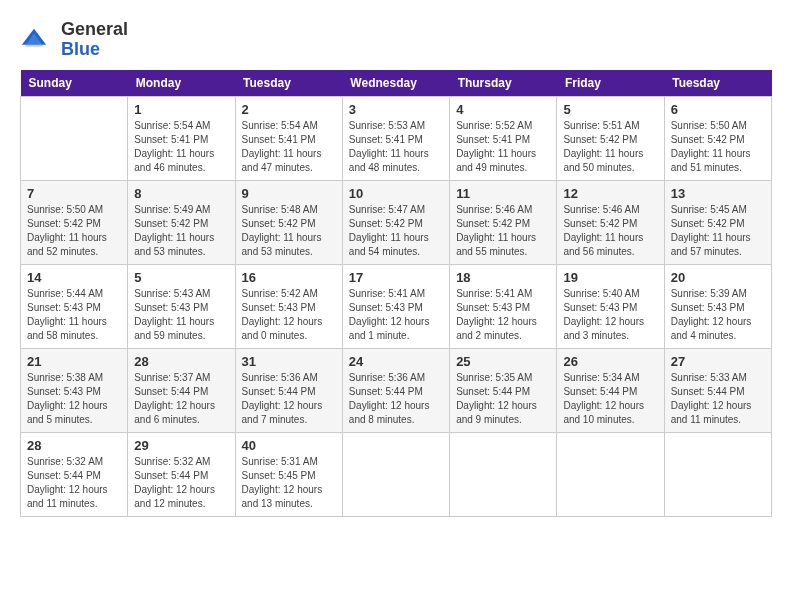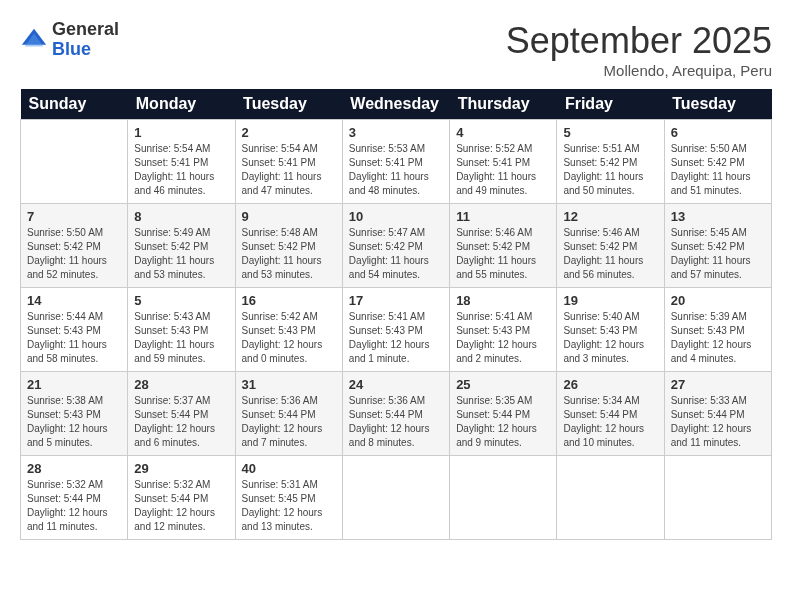--- a/index.html
+++ b/index.html
@@ -12,21 +12,21 @@
     }
     .header {
       display: flex;
       align-items: flex-start;
       justify-content: space-between;
       margin-bottom: 10px;
     }
     .logo {
       display: flex;
       align-items: center;
-      gap: 4px;
+      gap: 13px;
     }
     .logo-text {
       font-size: 18px;
       font-weight: bold;
       line-height: 1.1;
     }
     .logo-general { color: #333; }
     .logo-blue { color: #2563cc; }
     .logo-icon {
       width: 28px;
@@ -43,25 +43,25 @@
     .subtitle {
       font-size: 15px;
       color: #555;
     }
     table {
       width: 100%;
       border-collapse: collapse;
       font-size: 11px;
     }
     th {
-      background-color: #0f172a;
+      background-color: #4c1d95;
       color: #fff;
       text-align: left;
       padding: 6px 8px;
-      font-size: 16px;
+      font-size: 12px;
       font-weight: bold;
     }
     td {
       border: 1px solid #ccc;
       vertical-align: top;
       padding: 5px 6px;
       min-height: 80px;
       width: 14.28%;
     }
     .day-number {
@@ -90,24 +90,20 @@
   <div class="logo">
     <svg class="logo-icon" viewBox="0 0 30 30" xmlns="http://www.w3.org/2000/svg">
       <polygon points="15,3 28,20 2,20" fill="#2563cc"></polygon>
       <polygon points="15,8 25,22 5,22" fill="#5599ee" opacity="0.5"></polygon>
     </svg>
     <div class="logo-text">
       <span class="logo-general">General</span><br>
       <span class="logo-blue">Blue</span>
     </div>
   </div>
-  <div class="title-block">
-    <div class="month-title">September 2025</div>
-    <div class="subtitle">Mollendo, Arequipa, Peru</div>
-  </div>
 </div>
 
 <table>
   <thead>
     <tr>
     <th>Sunday</th>
         <th>Monday</th>
         <th>Tuesday</th>
         <th>Wednesday</th>
         <th>Thursday</th>

